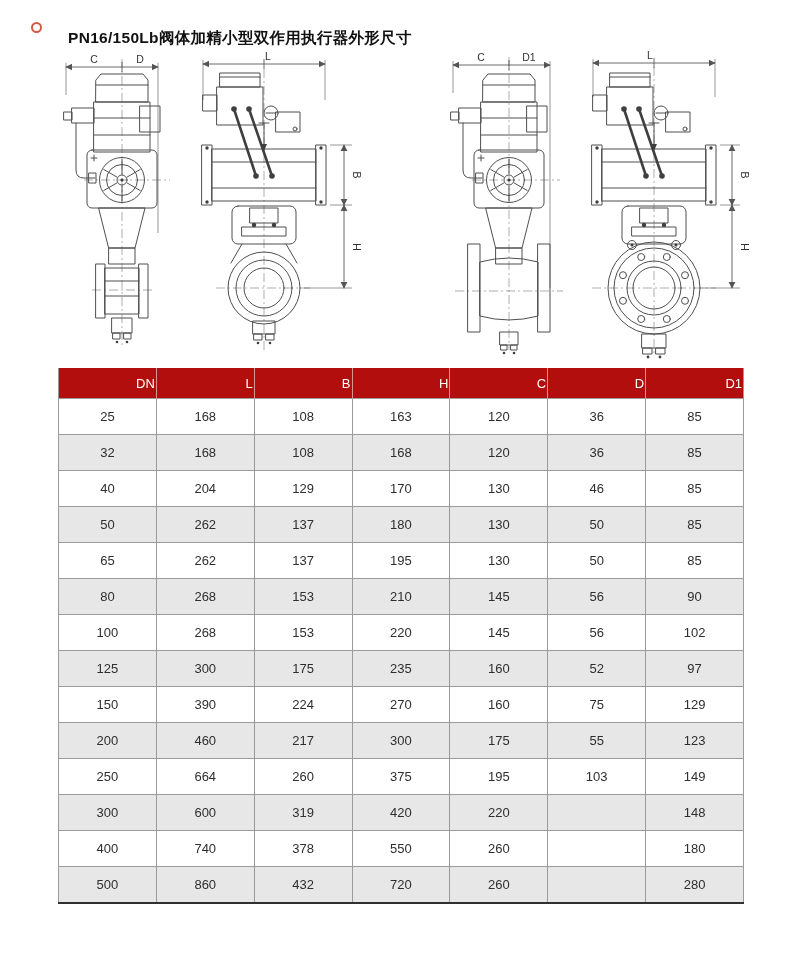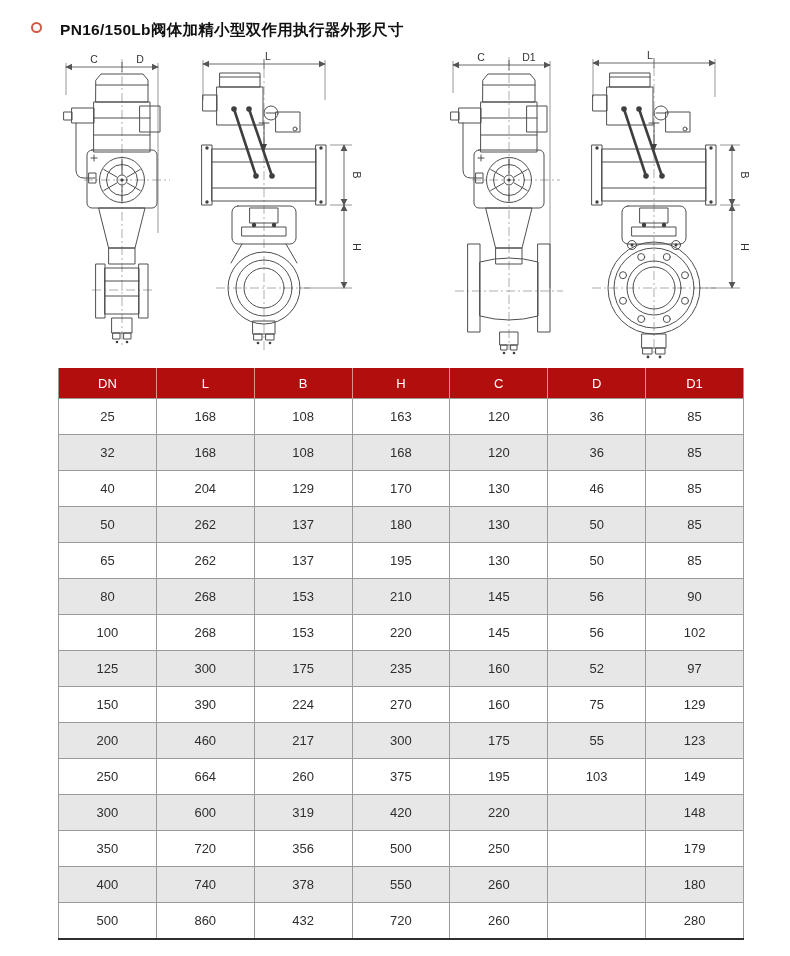--- a/index.html
+++ b/index.html
@@ -7,21 +7,21 @@
     width:790px;height:956px;position:relative;background:#ffffff;
     font-family:"Liberation Sans","DejaVu Sans",sans-serif;
     -webkit-font-smoothing:antialiased;
   }
   
   .bullet{
     position:absolute;left:31px;top:22px;width:7px;height:7px;
     border:2.5px solid var(--bullet,#cf5b45);border-radius:50%;background:#fff;
   }
   .page-title{
-    position:absolute;left:56px;top:16px;margin:4px;
+    position:absolute;left:56px;top:16px;margin:12px;
     font-size:15.5px;font-weight:bold;color:#111;letter-spacing:.3px;
   }
   
   svg.drawings{position:absolute;left:0;top:45px;}
   .ln{fill:none;stroke:#4f4f4f;stroke-width:1;stroke-linejoin:round;stroke-linecap:round;}
   .rod{stroke:#3f3f3f;stroke-width:2.6;}
   .dot{fill:#3f3f3f;stroke:none;}
   .cl{fill:none;stroke:#8a8a8a;stroke-width:.7;stroke-dasharray:9 3 2 3;}
   .ext{fill:none;stroke:#6a6a6a;stroke-width:.7;}
   .dln{fill:none;stroke:#5a5a5a;stroke-width:.9;}
@@ -32,20 +32,21 @@
   table.dims{
     position:absolute;left:58px;top:368px;width:686px;
     border-collapse:collapse;table-layout:fixed;
     border-left:1px solid #9a9a9a;border-right:1px solid #9a9a9a;
     border-bottom:2px solid #2f2f2f;
   }
   table.dims th{
     background:var(--header-bg,#b30e0e);color:var(--header-text,#fff);
     font-size:13px;font-weight:normal;height:28px;
     border-right:1px solid rgba(255,255,255,.55);
+    text-align:right;
   }
   table.dims th:last-child{border-right:none;}
   table.dims td{
     height:33px;text-align:center;font-size:13px;color:#2e2e2e;
     border:1px solid #9a9a9a;background:#fff;
   }
   table.dims tbody tr:nth-child(even) td{background:var(--row-alt,#e7e7e7);}
 </style>
 </head>
 <body>
@@ -365,29 +366,20 @@
       <tr>
         <td>300</td>
         <td>600</td>
         <td>319</td>
         <td>420</td>
         <td>220</td>
         <td></td>
         <td>148</td>
       </tr>
       <tr>
-        <td>350</td>
-        <td>720</td>
-        <td>356</td>
-        <td>500</td>
-        <td>250</td>
-        <td></td>
-        <td>179</td>
-      </tr>
-      <tr>
         <td>400</td>
         <td>740</td>
         <td>378</td>
         <td>550</td>
         <td>260</td>
         <td></td>
         <td>180</td>
       </tr>
       <tr>
         <td>500</td>

